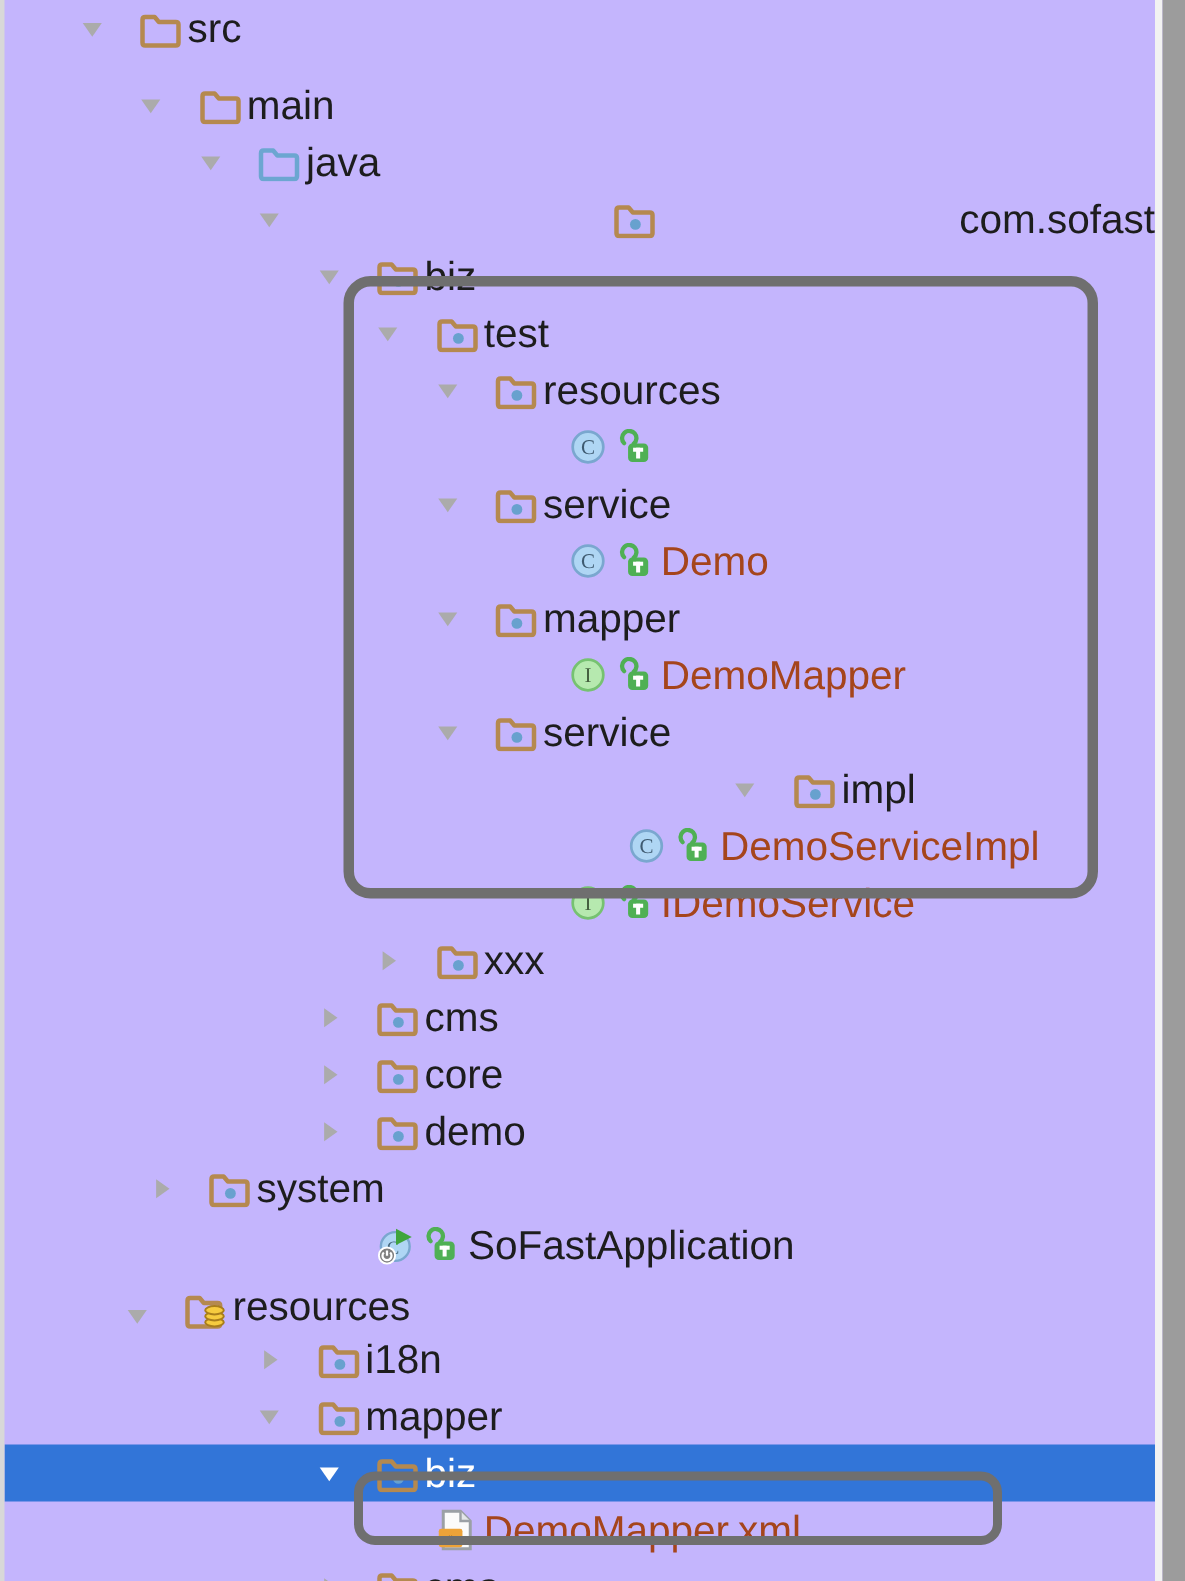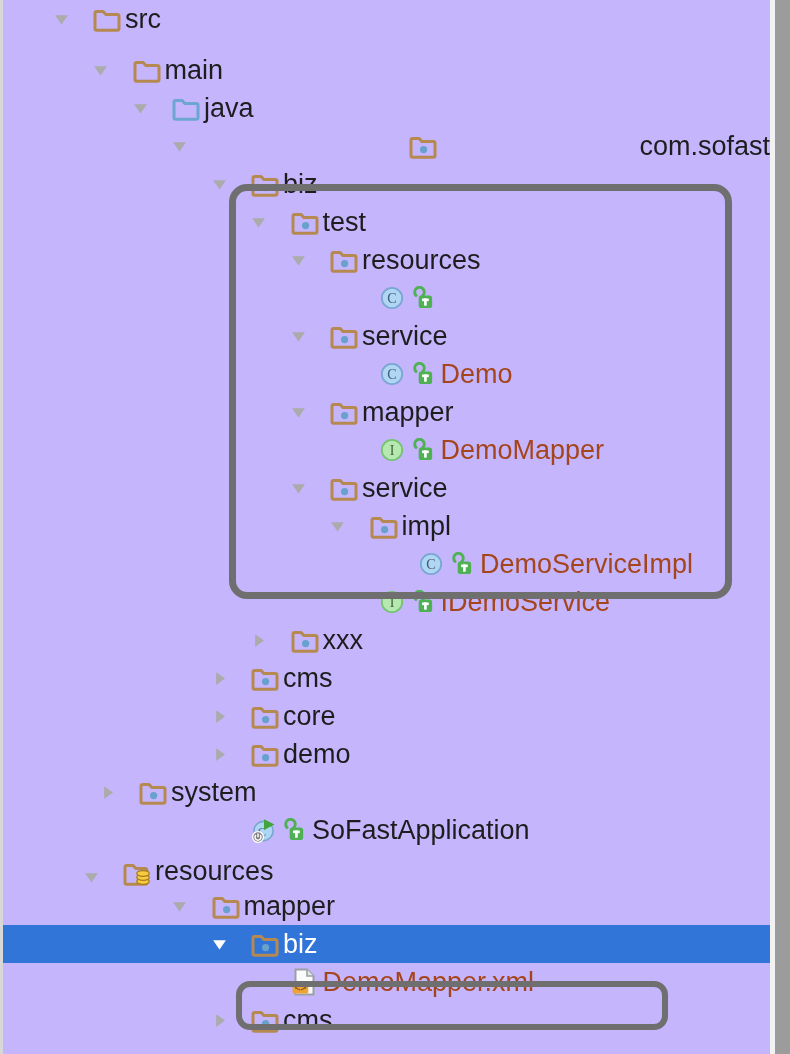--- a/index.html
+++ b/index.html
@@ -229,21 +229,21 @@
         </span>
     <span class="icon">
           <svg width="28" height="25" viewBox="0 0 28 25">
     <path d="M2 21.5 V6.2 Q2 4.4 3.8 4.4 H10.1 L12.9 7.6 H24.2 Q26 7.6 26 9.4 V21.5 Q26 23.3 24.2 23.3 H3.8 Q2 23.3 2 21.5 Z" fill="none" stroke="#B5894F" stroke-width="3" stroke-linejoin="round"></path>
     <circle cx="14.6" cy="15.6" r="3.6" fill="#68A1CE"></circle>
   </svg>
         </span>
 
     <span class="label">service</span>
   </div>
-      <div class="row" style="padding-left: 324.5px;">
+      <div class="row" style="padding-left: 324.5px; justify-content: center;">
     <span class="toggle">
           <svg viewBox="0 0 20 20">
             <polygon class="tri" points="2.5,5 17.5,5 10,15.8" fill="#ABABAB"></polygon>
           </svg>
         </span>
     <span class="icon">
           <svg width="28" height="25" viewBox="0 0 28 25">
     <path d="M2 21.5 V6.2 Q2 4.4 3.8 4.4 H10.1 L12.9 7.6 H24.2 Q26 7.6 26 9.4 V21.5 Q26 23.3 24.2 23.3 H3.8 Q2 23.3 2 21.5 Z" fill="none" stroke="#B5894F" stroke-width="3" stroke-linejoin="round"></path>
     <circle cx="14.6" cy="15.6" r="3.6" fill="#68A1CE"></circle>
   </svg>
@@ -397,20 +397,35 @@
     <ellipse cx="20" cy="16.5" rx="6.2" ry="2.8" fill="#F6CB3F" stroke="#A87D1C" stroke-width="1.3"></ellipse>
     <ellipse cx="20" cy="12.5" rx="6.2" ry="2.8" fill="#F6CB3F" stroke="#A87D1C" stroke-width="1.3"></ellipse>
   </svg>
         </span>
 
     <span class="label">resources</span>
   </div>
       <div class="row" style="padding-left: 166.5px;">
     <span class="toggle">
           <svg viewBox="0 0 20 20">
+            <polygon class="tri" points="6,2.5 16.5,10 6,17.5" fill="#ABABAB"></polygon>
+          </svg>
+        </span>
+    <span class="icon">
+          <svg width="28" height="25" viewBox="0 0 28 25">
+    <path d="M2 21.5 V6.2 Q2 4.4 3.8 4.4 H10.1 L12.9 7.6 H24.2 Q26 7.6 26 9.4 V21.5 Q26 23.3 24.2 23.3 H3.8 Q2 23.3 2 21.5 Z" fill="none" stroke="#B5894F" stroke-width="3" stroke-linejoin="round"></path>
+    <circle cx="14.6" cy="15.6" r="3.6" fill="#68A1CE"></circle>
+  </svg>
+        </span>
+
+    <span class="label">i18n</span>
+  </div>
+      <div class="row" style="padding-left: 166.5px;">
+    <span class="toggle">
+          <svg viewBox="0 0 20 20">
             <polygon class="tri" points="2.5,5 17.5,5 10,15.8" fill="#ABABAB"></polygon>
           </svg>
         </span>
     <span class="icon">
           <svg width="28" height="25" viewBox="0 0 28 25">
     <path d="M2 21.5 V6.2 Q2 4.4 3.8 4.4 H10.1 L12.9 7.6 H24.2 Q26 7.6 26 9.4 V21.5 Q26 23.3 24.2 23.3 H3.8 Q2 23.3 2 21.5 Z" fill="none" stroke="#B5894F" stroke-width="3" stroke-linejoin="round"></path>
     <circle cx="14.6" cy="15.6" r="3.6" fill="#68A1CE"></circle>
   </svg>
         </span>
 

